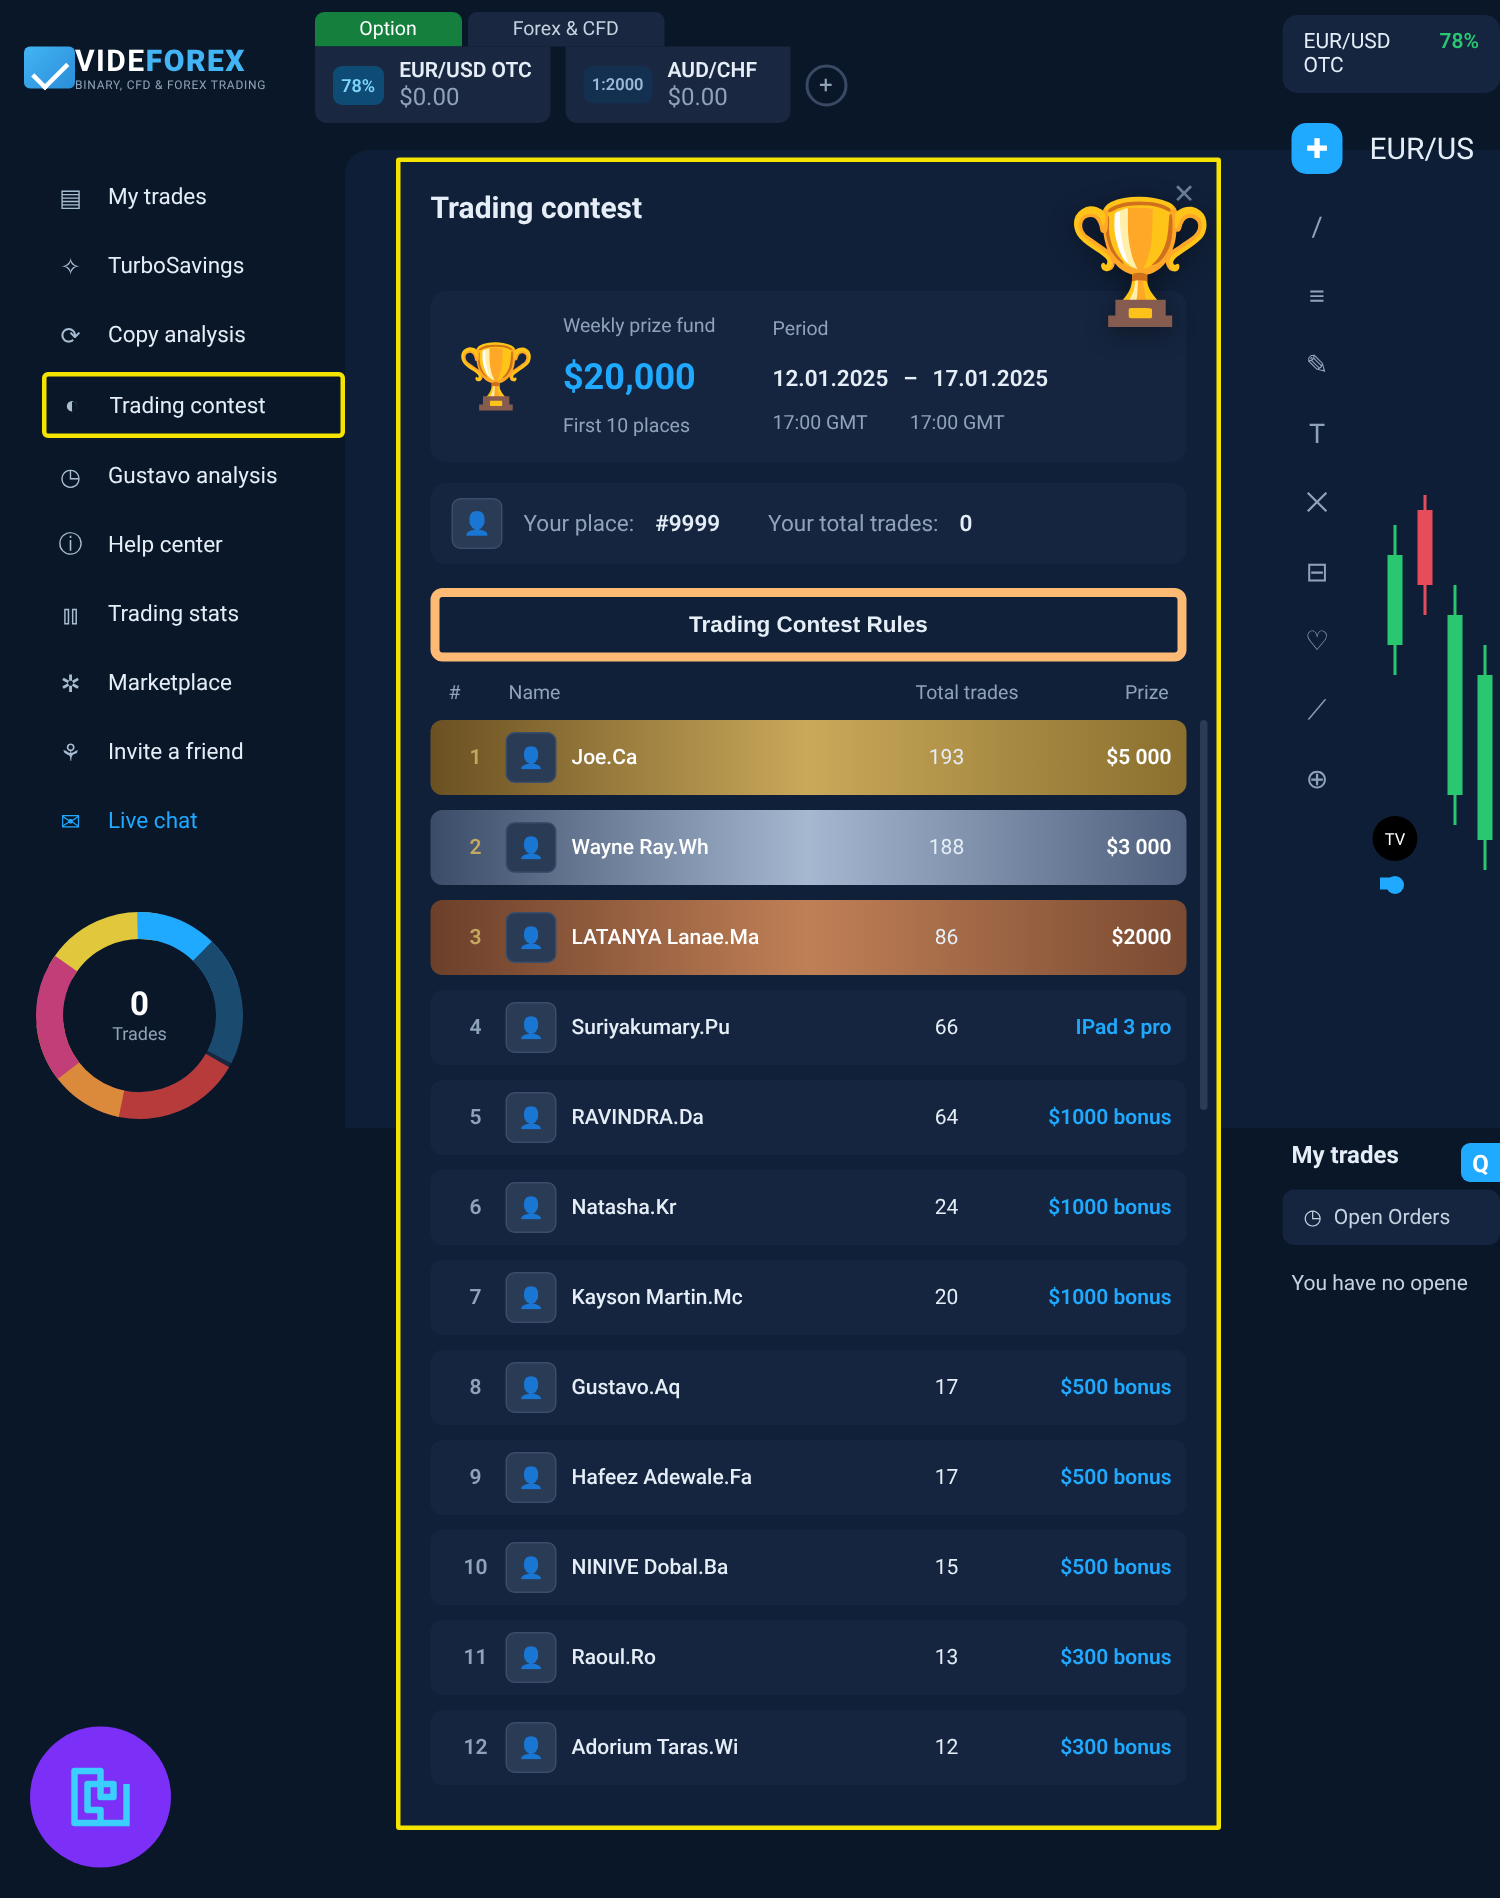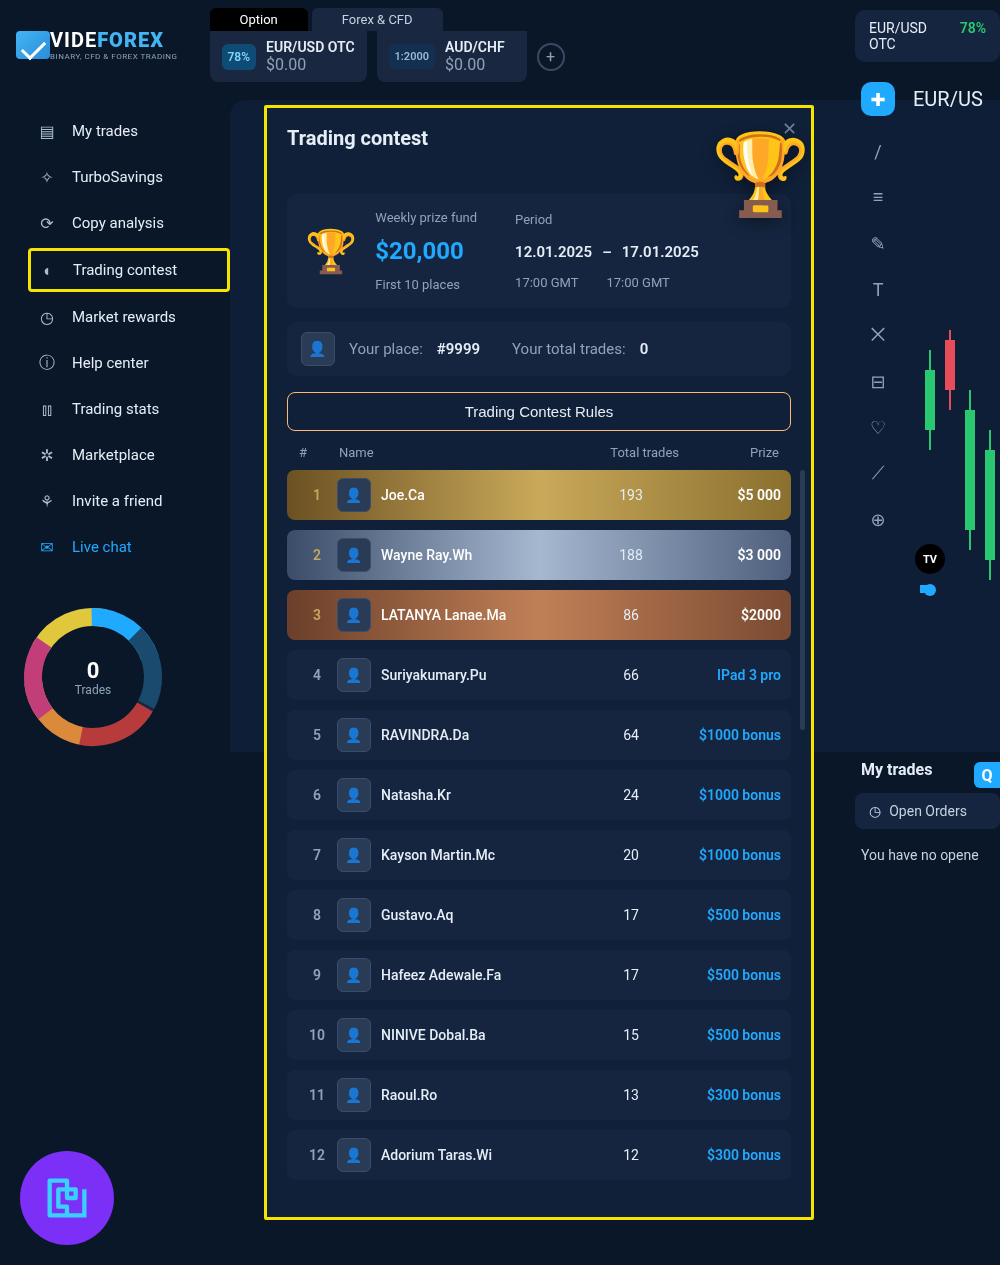--- a/index.html
+++ b/index.html
@@ -48,21 +48,21 @@
 .logo-sub { font-size: 8px; color: #8fa3b8; letter-spacing: 0.5px; }
 .tabs-area { display: flex; flex-direction: column; gap: 0; margin-left: 12px; }
 .top-tabs { display: flex; gap: 4px; }
 .top-tab {
   background: #1a2740;
   color: #c5d2e0;
   font-size: 13px;
   padding: 4px 30px;
   border-radius: 6px 6px 0 0;
 }
-.top-tab.active { background: #000000; color: #fff; }
+.top-tab.active { background: #15803d; color: #fff; }
 .instrument-cards { display: flex; gap: 10px; align-items: center; }
 .inst-card {
   background: #1a2740;
   border-radius: 0 0 8px 8px;
   padding: 8px 12px;
   display: flex;
   align-items: center;
   gap: 10px;
   min-width: 150px;
 }
@@ -262,25 +262,25 @@
   background: #2a3b56;
   border: 1px solid #3a4d6a;
   border-radius: 6px;
   display: flex; align-items: center; justify-content: center;
   color: #6b7f96;
 }
 .yp-label { color: #8fa3b8; }
 .yp-val { color: #e5eef7; font-weight: 600; }
 .rules-btn {
   margin-top: 16px;
-  border: 1px solid #fdba74;
+  border: 6px solid #fdba74;
   background: transparent;
   color: #e5eef7;
   font-size: 15px;
-  font-weight: 400;
+  font-weight: 700;
   padding: 10px;
   border-radius: 8px;
   width: 100%;
   text-align: center;
   cursor: pointer;
 }
 .lb-header {
   display: grid;
   grid-template-columns: 40px 1fr 100px 100px;
   padding: 14px 12px 10px;
@@ -323,21 +323,21 @@
   border-radius: 50%;
   display: flex; align-items: center; justify-content: center;
   z-index: 20;
 }
 .fab svg { width: 52px; height: 52px; }
 .tv-badge {
   position: absolute;
   width: 30px; height: 30px;
   background: #000; color: #fff;
   border-radius: 50%;
-  font-size: 11px; font-weight: 700;
+  font-size: 11px; font-weight: 400;
   display: flex; align-items: center; justify-content: center;
 }
 </style>
 </head>
 <body>
 
 <div class="top-bar">
   <div class="logo-wrap">
     <div class="logo-icon"></div>
     <div class="logo-text">
@@ -383,21 +383,21 @@
     <div class="nav-item">
         <span class="nav-icon">⟳</span>
         <span>Copy analysis</span>
       </div>
     <div class="nav-item highlighted">
         <span class="nav-icon">◐</span>
         <span>Trading contest</span>
       </div>
     <div class="nav-item">
         <span class="nav-icon">◷</span>
-        <span>Market rewards</span>
+        <span>Gustavo analysis</span>
       </div>
     <div class="nav-item">
         <span class="nav-icon">ⓘ</span>
         <span>Help center</span>
       </div>
     <div class="nav-item">
         <span class="nav-icon">⫾⫾</span>
         <span>Trading stats</span>
       </div>
     <div class="nav-item">

